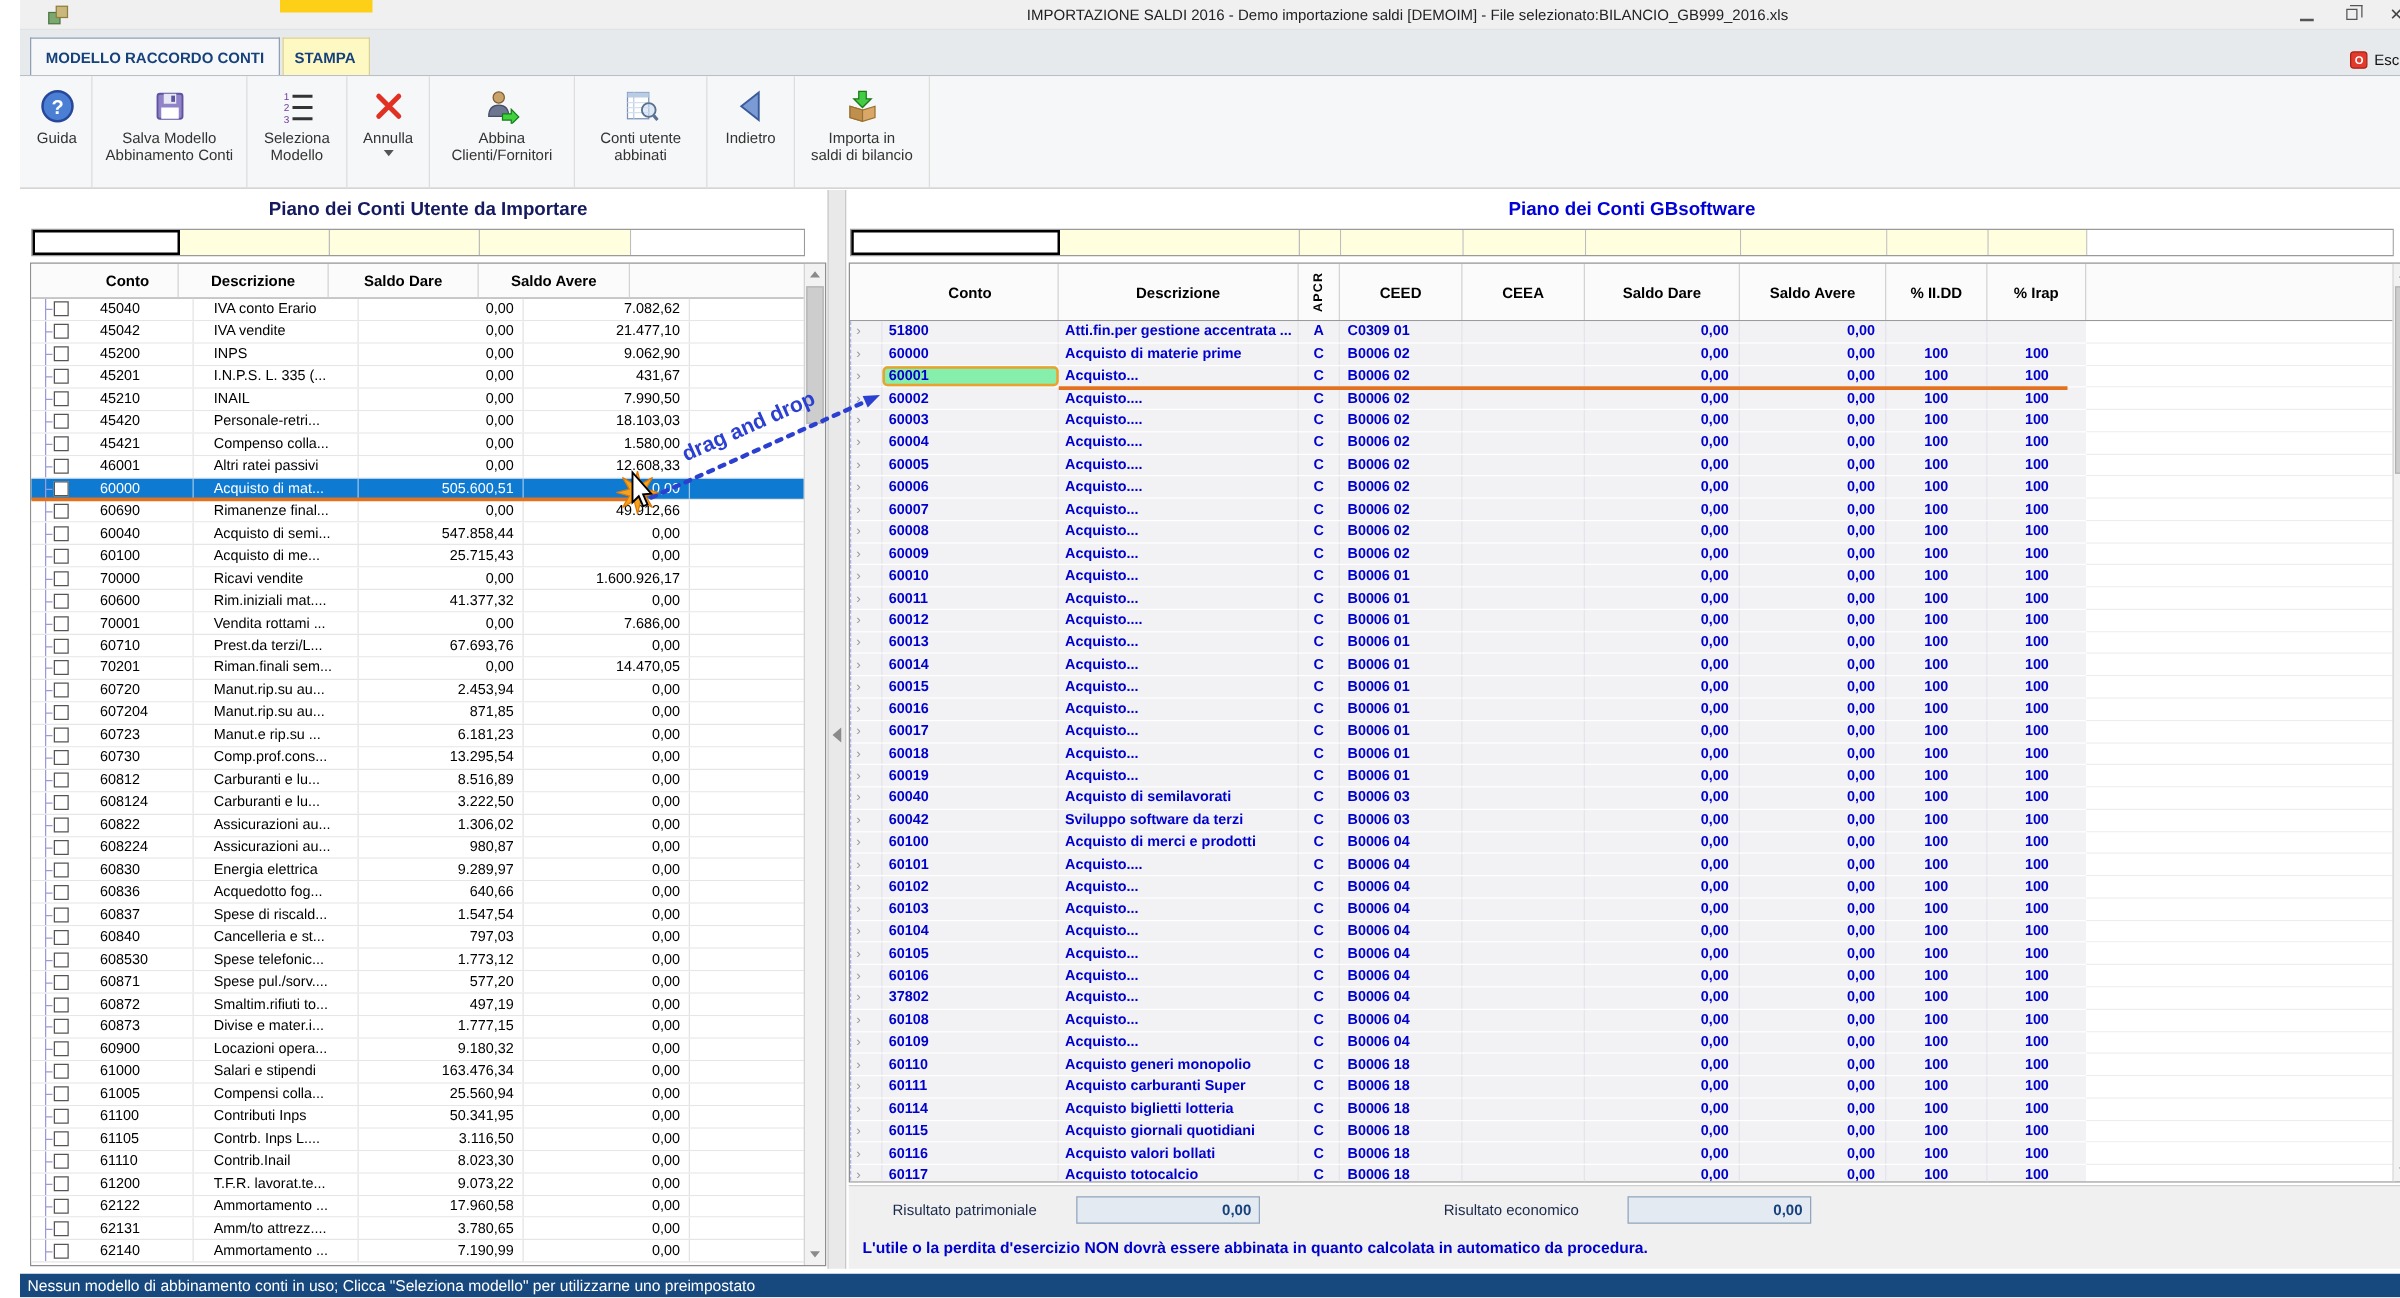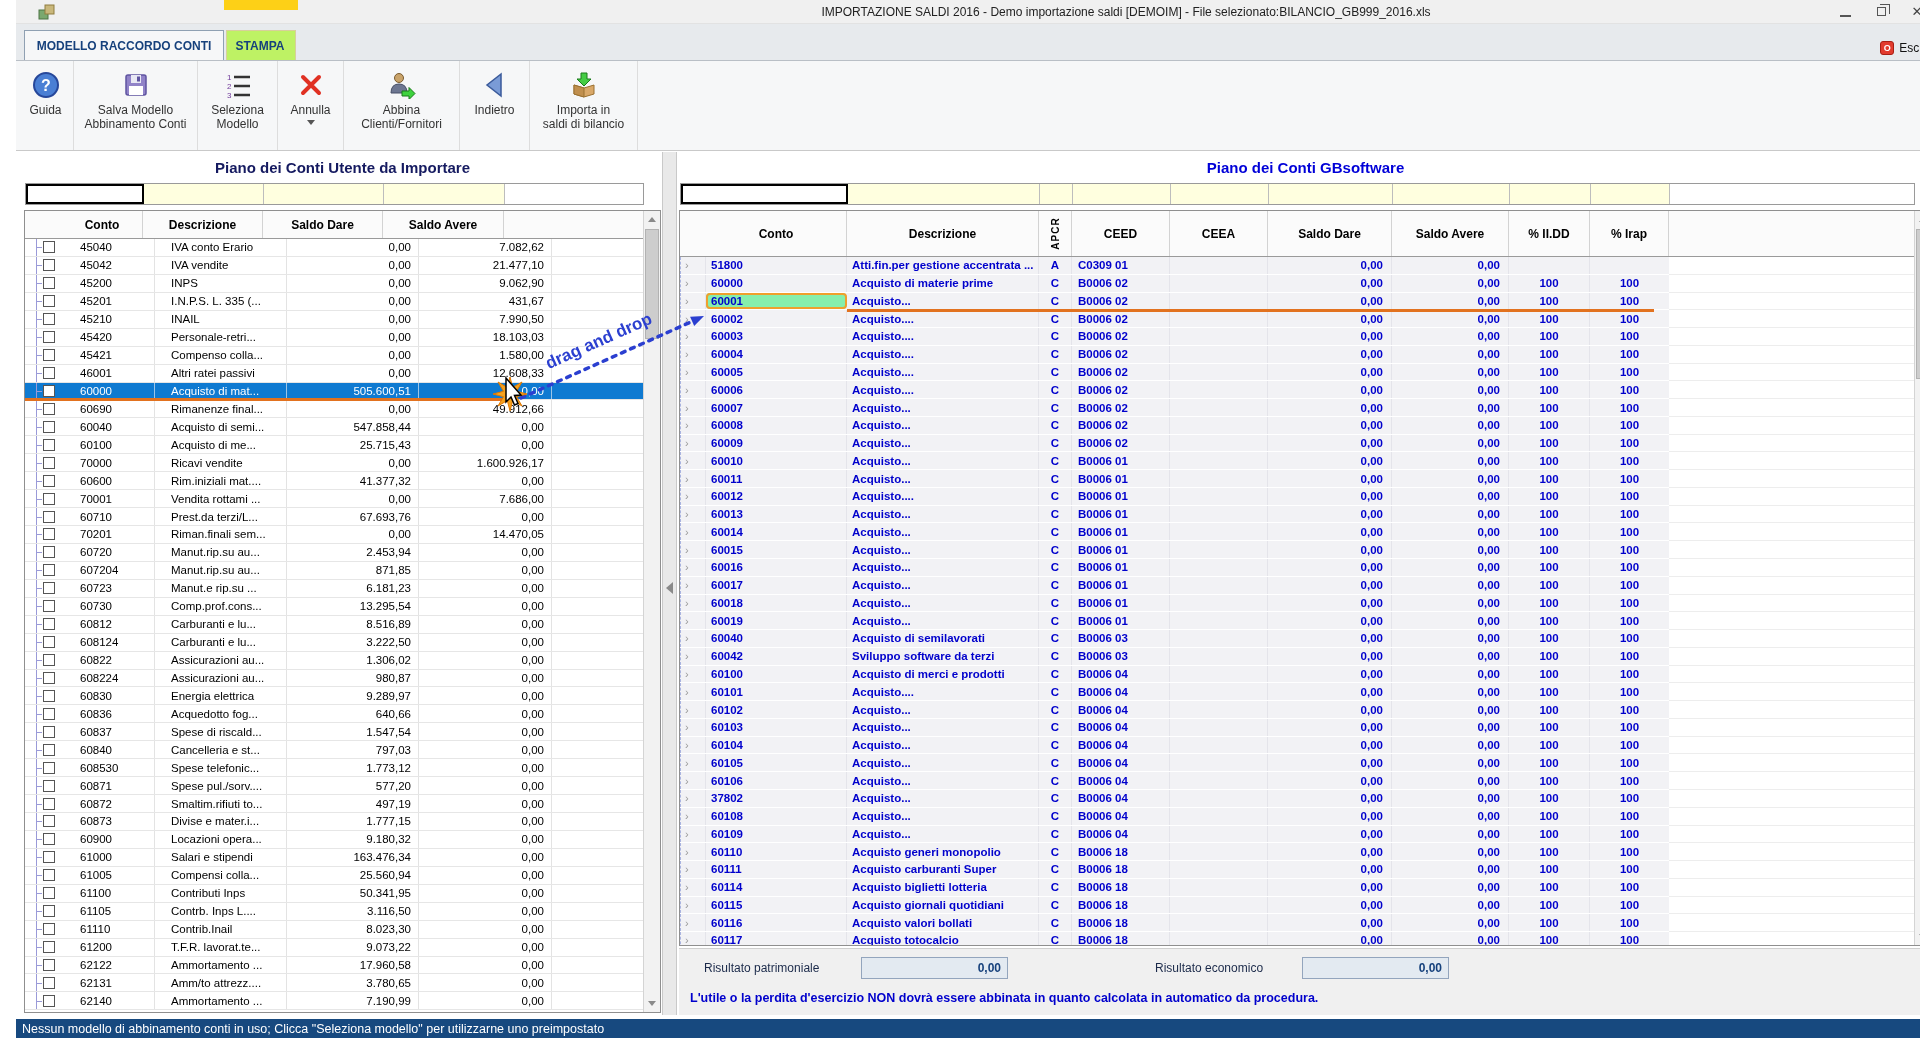--- a/index.html
+++ b/index.html
@@ -16,21 +16,21 @@
   .glyph-min { display:inline-block; width:11px; border-top:2px solid #555; margin-top:8px; }
   .glyph-restore { position:relative; display:inline-block; width:9px; height:9px; border:1.5px solid #555; background:#f0f0f0; }
   .glyph-restore::before { content:""; position:absolute; left:2px; top:-4px; width:9px; height:9px; border:1.5px solid #555; border-bottom:none; border-left:none; }
   .glyph-close { font-size:13px; color:#444; }
 
   
   .yellow-strip { position:absolute; left:208px; top:0; width:74px; height:10px; background:var(--tab_highlight,#fdd017); }
   .tabstrip { position:absolute; left:0; top:24px; width:1920px; height:37px; background:#e7eaed; border-bottom:1px solid #b9bfc6; }
   .tab { position:absolute; bottom:0; height:30px; display:flex; align-items:center; justify-content:center; font-size:12px; font-weight:bold; color:#16417c; padding:0 14px; white-space:nowrap; }
   .tab.active { left:8px; width:200px; background:#f6f7f8; border:1px solid #8fa0b2; border-bottom:none; }
-  .tab.stampa { left:210px; width:70px; background:#bef264; border:1px solid #d8cf9a; border-bottom:none;padding-left:12px; }
+  .tab.stampa { left:210px; width:70px; background:#fef9c3; border:1px solid #d8cf9a; border-bottom:none;padding-left:12px; }
   .esci { position:absolute; right:14px; bottom:5px; display:flex; align-items:center; gap:5px; font-size:12px; color:#111; cursor:default; }
   .esci-ic { width:14px; height:14px; border-radius:3px; background:#e23b2e; border:1px solid #a81f14; color:#fff; font-size:9px; font-weight:bold; display:flex; align-items:center; justify-content:center; }
 
   
   .toolbar { position:absolute; left:0; top:61px; width:1920px; height:90px; background:#f6f7f8; border-bottom:1px solid #c9c9c9; display:flex; align-items:stretch; padding-left:2px; }
   .tbtn { display:flex; flex-direction:column; align-items:center; justify-content:flex-start; padding:10px 6px 2px 6px; border-right:1px solid #ddd; min-width:56px; cursor:default; }
   .tbtn svg { width:28px; height:28px; margin-bottom:4px; }
   .tlabel { font-size:12px; color:#333; text-align:center; line-height:14px; white-space:nowrap; }
   .dd-arrow { width:0; height:0; border-left:4px solid transparent; border-right:4px solid transparent; border-top:5px solid #555; margin-top:3px; }
 
@@ -185,20 +185,33 @@
       <span class="dd-arrow"></span>
     </div>
     <div class="tbtn" style="min-width:116px">
       <svg viewBox="0 0 28 28">
           <circle cx="11" cy="7" r="4.5" fill="#c9a36a" stroke="#7a5c30"></circle>
           <path d="M3 22 Q3 13 11 13 Q19 13 19 22 Z" fill="#6d7691" stroke="#464e66"></path>
           <path d="M14 20 h7 v-3.5 l6 6 -6 6 v-3.5 h-7 Z" fill="#3ed23e" stroke="#187a18" stroke-width="1"></path>
         </svg>
       <span class="tlabel"><span>Abbina</span><br><span>Clienti/Fornitori</span></span>
     </div>
+    <div class="tbtn" style="min-width:106px">
+      <svg viewBox="0 0 28 28">
+          <rect x="3" y="3" width="17" height="21" fill="#fff" stroke="#7a90b8"></rect>
+          <rect x="3" y="3" width="17" height="4" fill="#b8cce4"></rect>
+          <line x1="8" y1="3" x2="8" y2="24" stroke="#b8cce4"></line>
+          <line x1="3" y1="11" x2="20" y2="11" stroke="#d5e0ee"></line>
+          <line x1="3" y1="15" x2="20" y2="15" stroke="#d5e0ee"></line>
+          <line x1="3" y1="19" x2="20" y2="19" stroke="#d5e0ee"></line>
+          <circle cx="20" cy="17" r="5.5" fill="rgba(207,224,244,.6)" stroke="#5a7090" stroke-width="1.5"></circle>
+          <line x1="24" y1="21.5" x2="27" y2="25" stroke="#5a7090" stroke-width="2.5"></line>
+        </svg>
+      <span class="tlabel"><span>Conti utente</span><br><span>abbinati</span></span>
+    </div>
     <div class="tbtn" style="min-width:70px">
       <svg viewBox="0 0 28 28">
           <polygon points="20,3 6,14 20,25" fill="#7a9bd6" stroke="#3a5a9a" stroke-width="1.5"></polygon>
         </svg>
       <span class="tlabel">Indietro</span>
     </div>
     <div class="tbtn" style="min-width:108px">
       <svg viewBox="0 0 28 28">
           <path d="M11 2 h6 v6 h4 l-7 7 -7 -7 h4 Z" fill="#44cc44" stroke="#1a7a1a"></path>
           <path d="M4 14 L14 17 L24 14 L24 23 L14 26 L4 23 Z" fill="#d9a869" stroke="#9a7030"></path>
@@ -1375,21 +1388,21 @@
           <span class="tri-up"></span>
         </div>
       <div class="sb-thumb" style="height:150px"></div>
       <div class="sb-btn sb-down">
           <span class="tri-down"></span>
         </div>
     </div>
   </div>
 
   <div class="results-strip">
-    <span class="res-label" style="left:25px">Risultato patrimoniale</span>
+    <span class="res-label" style="left:35px">Risultato patrimoniale</span>
     <span class="res-field" style="left:182px">0,00</span>
     <span class="res-label" style="left:476px">Risultato economico</span>
     <span class="res-field" style="left:623px">0,00</span>
     <span class="note">L'utile o la perdita d'esercizio NON dovrà essere abbinata in quanto calcolata in automatico da procedura.</span>
   </div>
 
   <svg class="drag-overlay" viewBox="0 0 262 142">
     <line x1="50" y1="118" x2="222" y2="41" stroke="#2b3fd0" stroke-width="3.5" stroke-dasharray="4 6" stroke-linecap="round"></line>
     <polygon points="233,36 223.2,45.9 219.1,36.8" fill="#2b3fd0"></polygon>
     <text x="130" y="66" text-anchor="middle" font-size="17" font-weight="bold" fill="#2b3fd0" font-family="Liberation Sans, sans-serif" transform="rotate(-24 130 66)">drag and drop</text>

